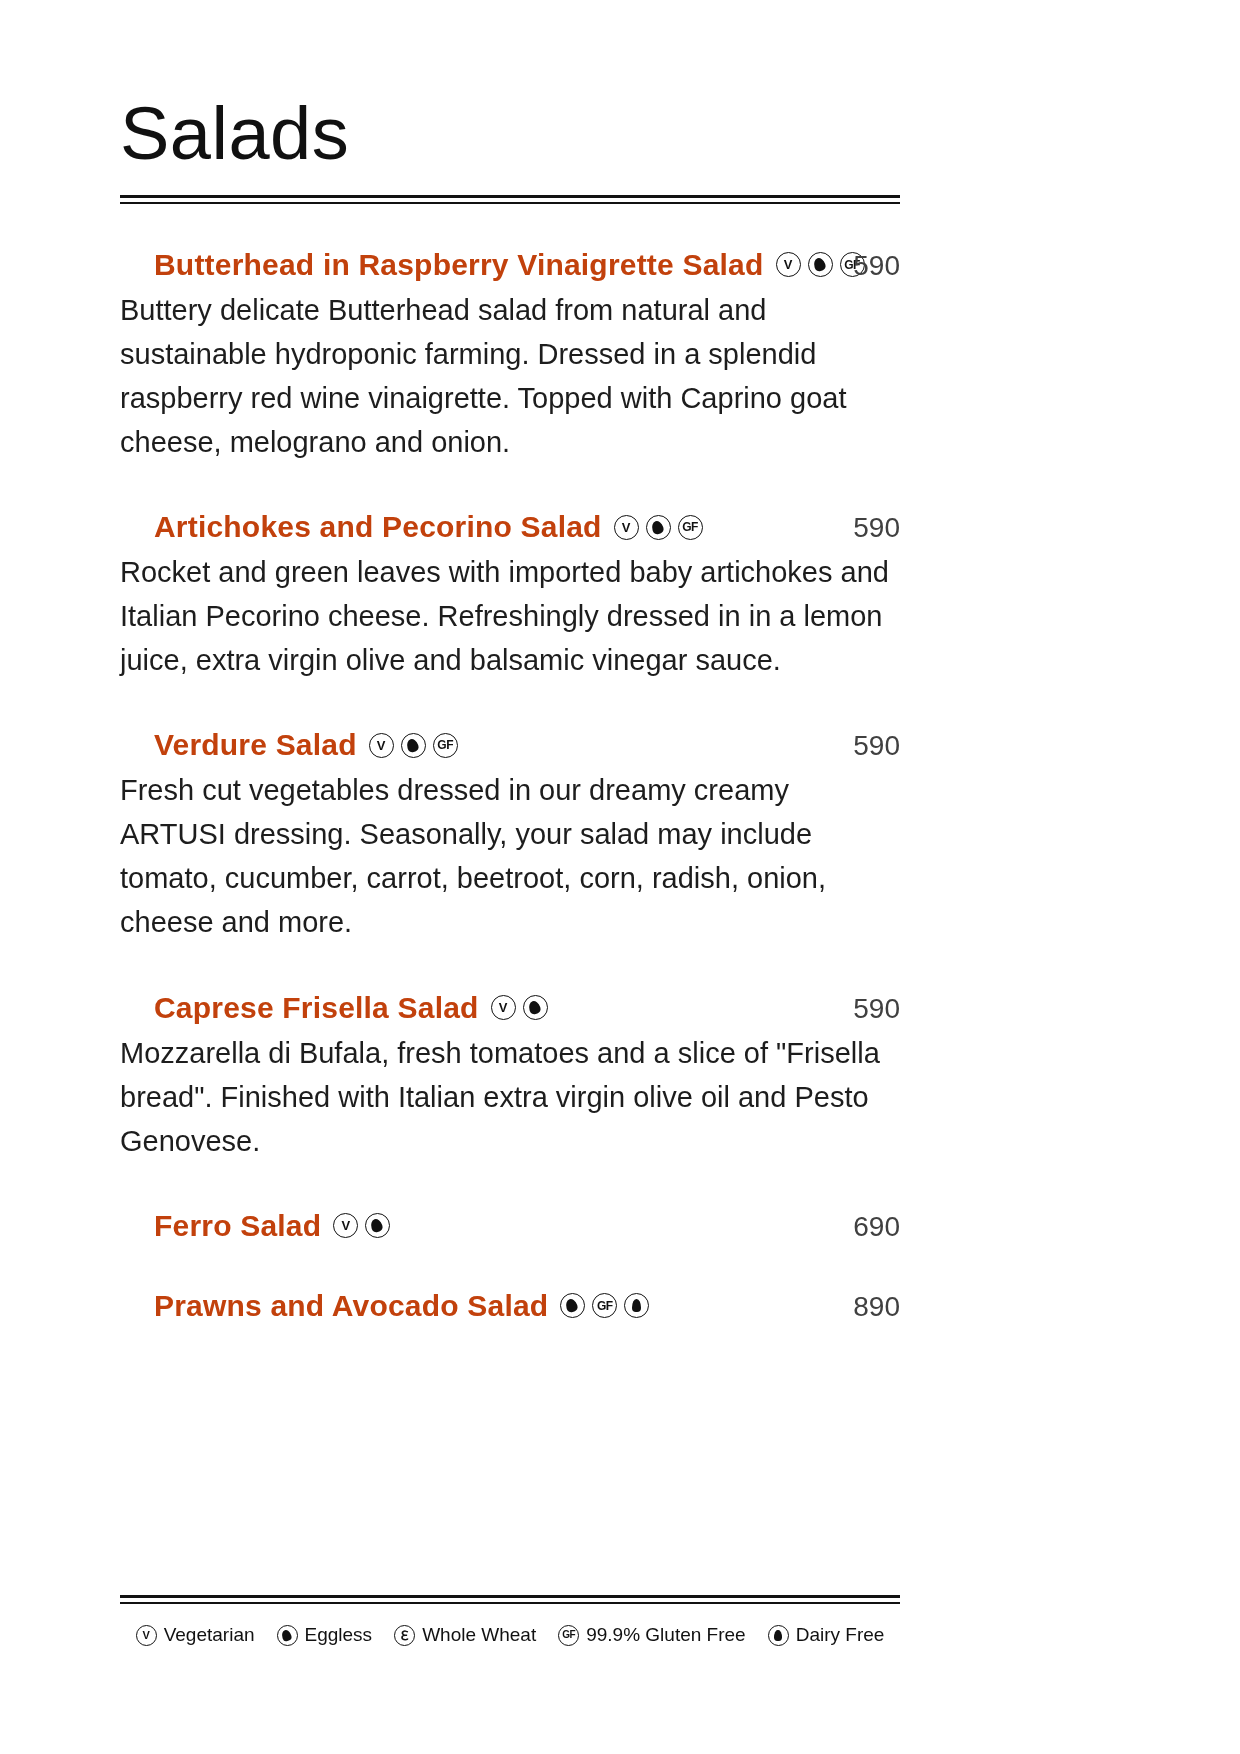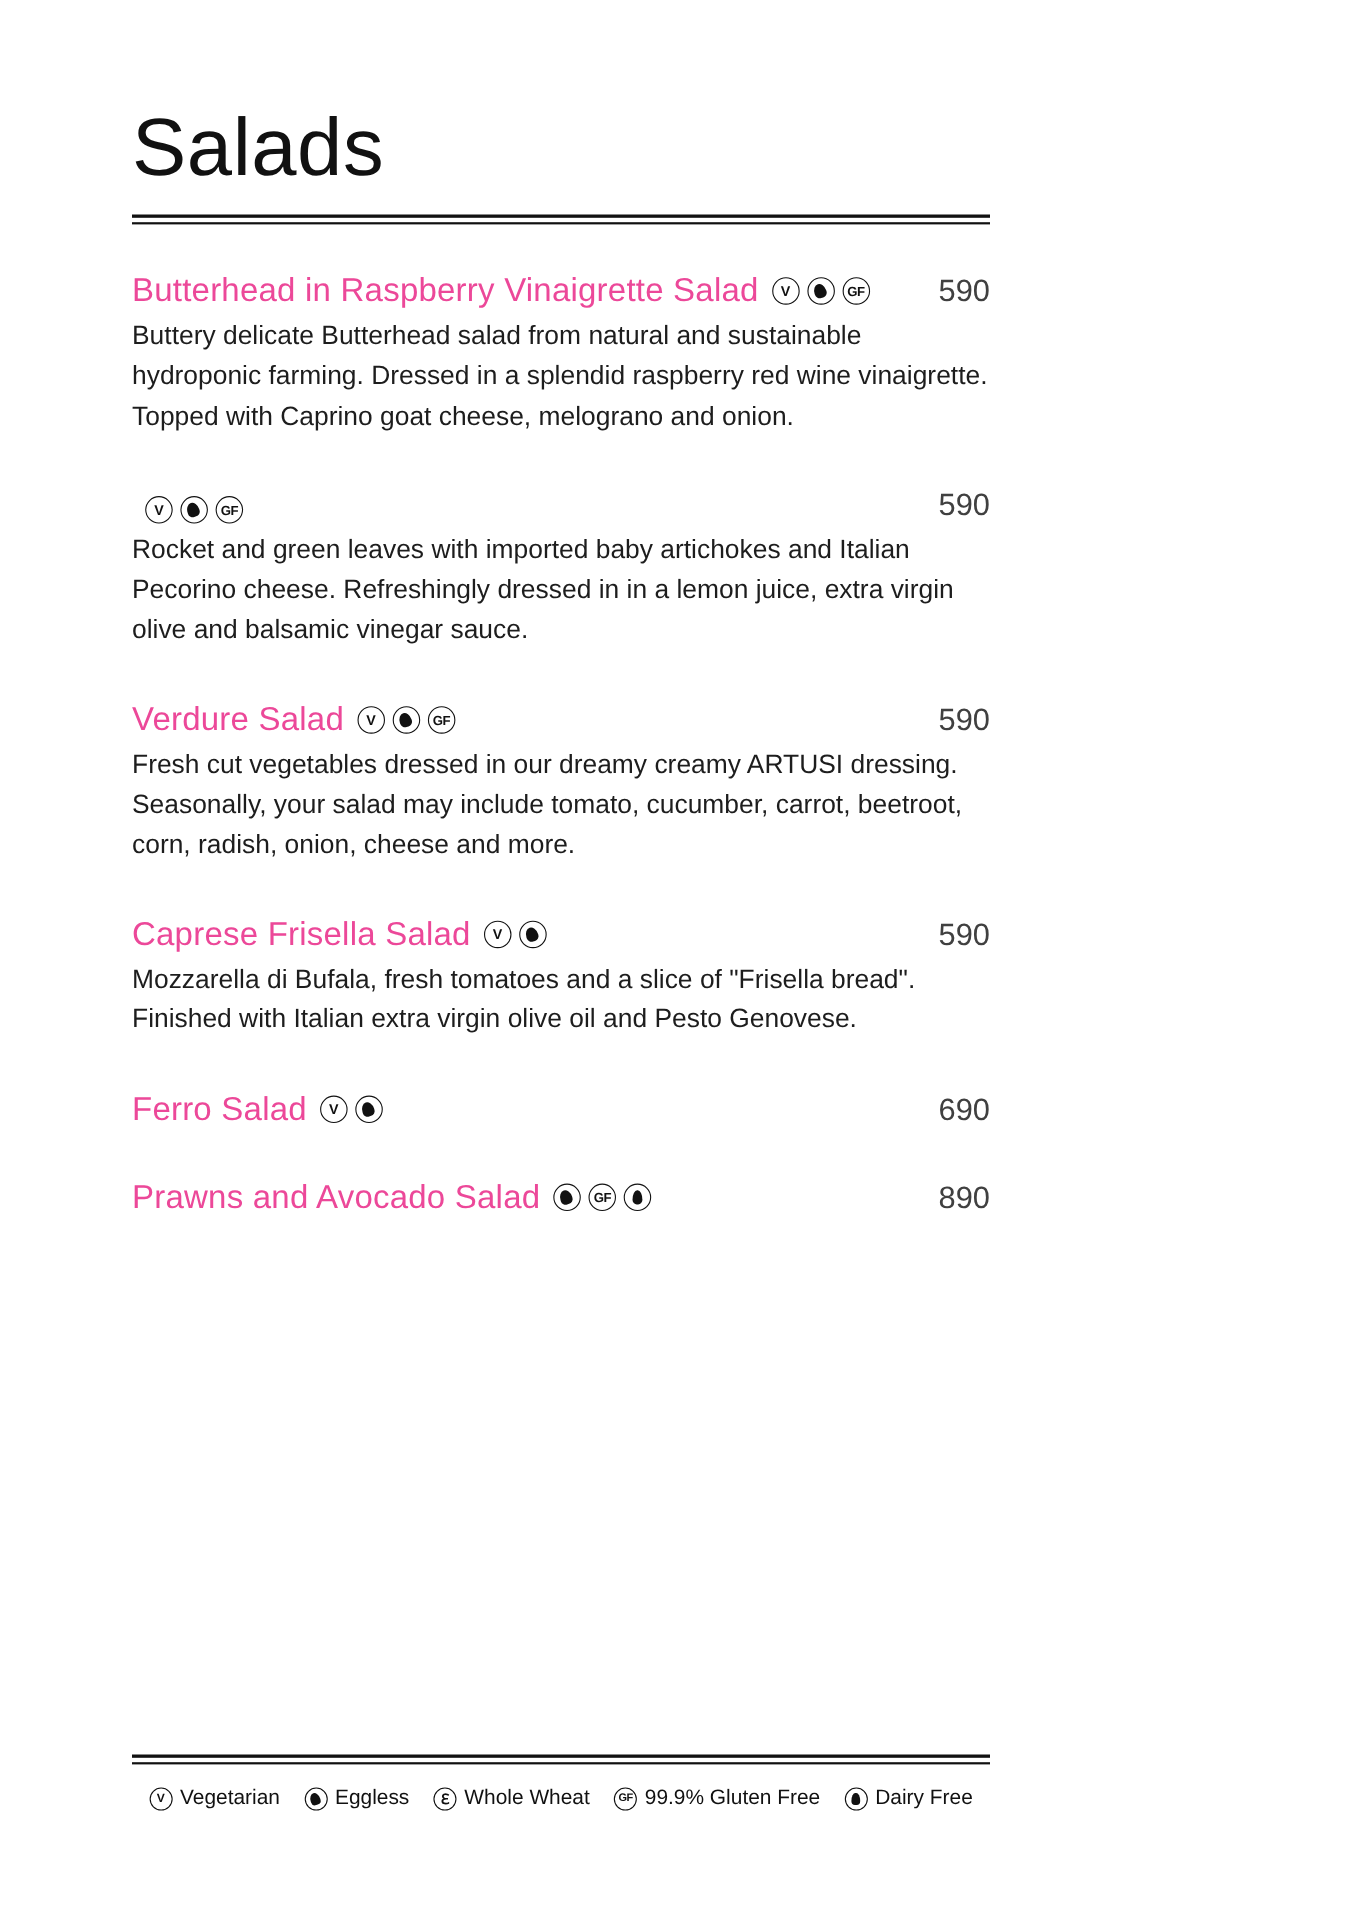--- a/index.html
+++ b/index.html
@@ -52,24 +52,25 @@
     width: 100%;
   }
   .item-title-wrap {
     display: flex;
     align-items: center;
     flex: 1 1 auto;
     min-width: 0;
   }
   .item-name {
     font-size: 30px;
-    font-weight: 400;
+    font-weight: 700;
     letter-spacing: 0.2px;
-    color: #ec4899;
+    color: #c2410c;
     white-space: nowrap;
+    margin-left: 34px;
   }
   .badges {
     display: inline-flex;
     align-items: center;
     margin-left: 12px;
     gap: 7px;
   }
   .badge {
     display: inline-flex;
     align-items: center;
@@ -108,21 +109,21 @@
   }
   .price {
     font-size: 28px;
     color: #404040;
     margin-left: 24px;
     flex: 0 0 auto;
     min-width: 72px;
     text-align: right;
   }
   .item-desc {
-    font-size: 24px;
+    font-size: 29px;
     line-height: 1.52;
     margin-top: 6px;
     color: #1d1d1d;
     max-width: 790px;
   }
   .footer {
     position: absolute;
     left: 120px;
     right: 120px;
     bottom: 108px;
@@ -186,20 +187,21 @@
           </span>
         </div>
         <span class="price">590</span>
       </div>
       <div class="item-desc">Buttery delicate Butterhead salad from natural and sustainable hydroponic farming. Dressed in a splendid raspberry red wine vinaigrette. Topped with Caprino goat cheese, melograno and onion.</div>
     </div>
 
     <div class="item">
       <div class="item-head">
         <div class="item-title-wrap">
+          <span class="item-name">Artichokes and Pecorino Salad</span>
           <span class="badges">
             <span class="badge">V</span>
             <span class="badge egg"></span>
             <span class="badge gf">GF</span>
           </span>
         </div>
         <span class="price">590</span>
       </div>
       <div class="item-desc">Rocket and green leaves with imported baby artichokes and Italian Pecorino cheese. Refreshingly dressed in in a lemon juice, extra virgin olive and balsamic vinegar sauce.</div>
     </div>

